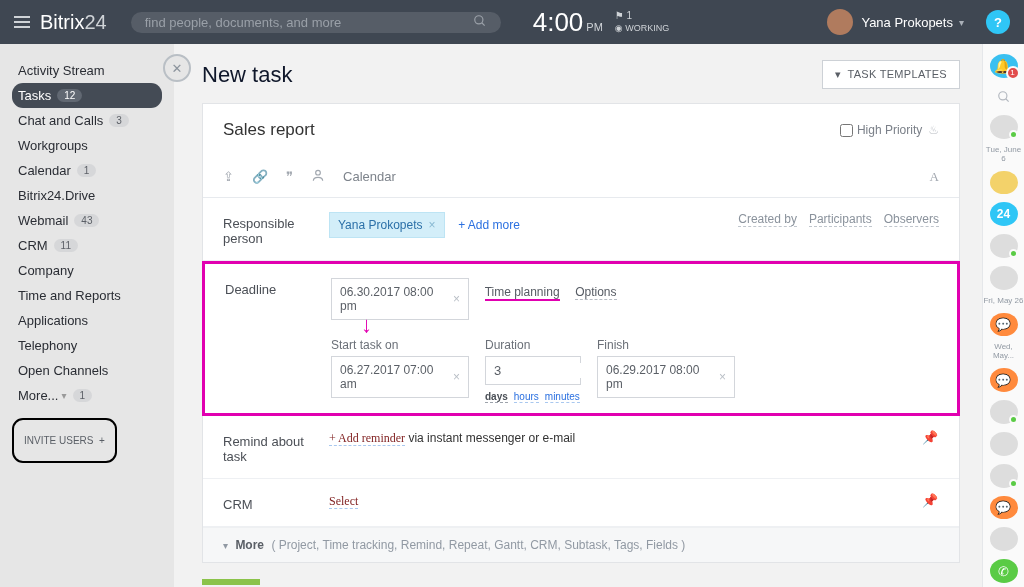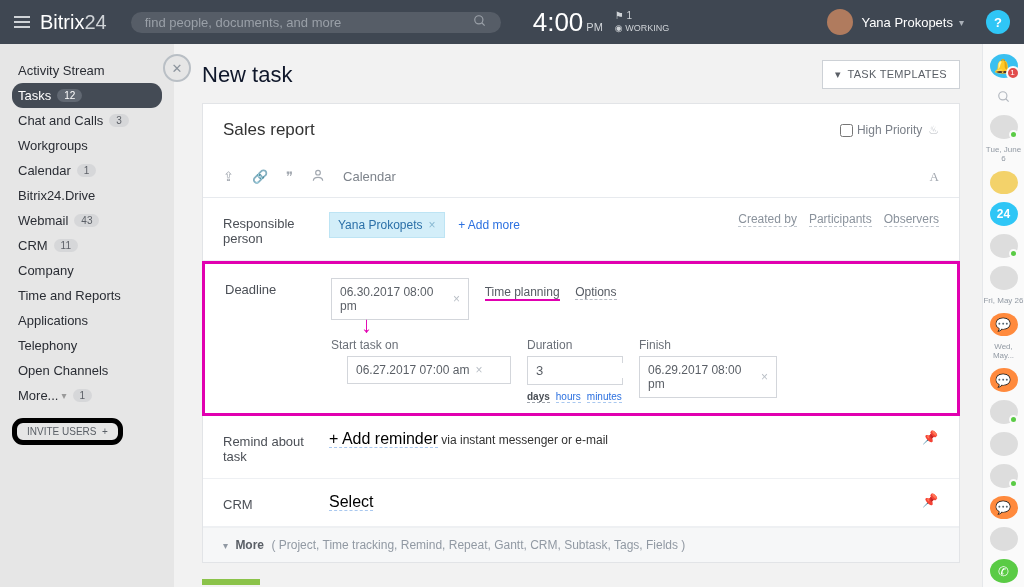--- a/index.html
+++ b/index.html
@@ -27,21 +27,21 @@
   .shell { display: flex; height: 543px; }
   .sidebar { width: 174px; background: #e6e6e6; padding: 12px 0 0 0; position: relative; }
   .sidebar .close { position: absolute; top: 10px; right: -17px; width: 28px; height: 28px; border-radius: 50%; border: 2px solid #b9bfc5; display: flex; align-items: center; justify-content: center; color: #8c949d; background: #e6e6e6; cursor: pointer; }
   .nav { list-style: none; padding: 2px 12px; }
   .nav li { padding: 5px 6px; font-size: 13px; color: #2a2d34; cursor: pointer; display: flex; align-items: center; border-radius: 11px; }
   .nav li.active { background: #444b55; color: #fff; }
   .nav li.active .badge { background: #616872; color: #fff; }
   .nav li .caret2 { margin-left: 3px; font-size: 10px; color: #999; }
   .badge { background: #d6d7d9; color: #5c6067; border-radius: 9px; font-size: 10px; padding: 1px 7px; margin-left: 6px; }
   .config { font-size: 10px; color: #7a8088; letter-spacing: .5px; padding: 14px 16px 0; }
-  .invite { margin: 8px 12px; border: 5px solid #000000; border-radius: 11px; font-size: 10px; padding: 3px 10px; color: #5a5f66; display: inline-flex; align-items: center; cursor: pointer; }
+  .invite { margin: 8px 12px; border: 2px solid #000000; border-radius: 11px; font-size: 10px; padding: 15px 10px; color: #5a5f66; display: inline-flex; align-items: center; cursor: pointer; }
   
   .main { flex: 1; background: #f2f2f2; padding: 16px 22px 0 28px; overflow: hidden; }
   .titlebar { display: flex; align-items: center; margin-bottom: 14px; }
   .titlebar h1 { font-size: 22px; font-weight: 300; color: #0f172a; }
   .tt-btn { margin-left: auto; border: 1px solid #cdd1d6; background: #fff; font-size: 11px; letter-spacing: .3px; padding: 7px 12px; color: #5a5f66; cursor: pointer; }
   .card { background: #fff; border: 1px solid #e2e4e7; }
   .card-head { display: flex; align-items: center; padding: 16px 20px 26px; font-size: 17px; font-weight: 300; }
   .hp { margin-left: auto; display: flex; align-items: center; color: #7b8089; font-size: 12px; }
   .hp input { margin-right: 4px; }
   .flame { margin-left: 6px; color: #b9bdc3; }
@@ -68,21 +68,21 @@
   .lnk { color: #565b63; font-size: 12px; border-bottom: 1px dashed #b7bcc3; cursor: pointer; margin-left: 12px; }
   .lnk.active { border-bottom: 2px solid #e100b0; }
   .arrow { color: #e100b0; font-size: 22px; margin: -2px 0 2px 30px; line-height: 14px; }
   .subcols { display: flex; gap: 16px; }
   .subcols .col { display: flex; flex-direction: column; }
   .subcols .col > .clbl { font-size: 12px; color: #6b7078; margin-bottom: 4px; }
   .units { margin-top: 6px; font-size: 10px; display: flex; gap: 6px; }
   .units span { color: #2b70e0; border-bottom: 1px dashed #a9c8ef; cursor: pointer; }
   .units span.sel { color: #4a4f56; border-bottom: 1px dashed #9da3ab; font-weight: bold; }
   .pin { float: right; color: #b9bfc6; cursor: pointer; }
-  .seltxt { color: #000000; border-bottom: 1px dashed #a9c8ef; font-size: 16px; cursor: pointer; }
+  .seltxt { color: #7f1d1d; border-bottom: 1px dashed #a9c8ef; font-size: 12px; cursor: pointer; font-family: Liberation Serif, serif; }
   .morerow { padding: 10px 20px; background: #f6f7f8; border-top: 1px solid #eef0f2; font-size: 12px; color: #9199a3; }
   .morerow .caret3 { font-size: 10px; margin-right: 4px; }
   .morerow b { color: #5a5f66; font-weight: bold; margin-right: 4px; }
   .savebar { margin-top: 10px; height: 30px; }
   .savebtn { display: inline-block; background: #8bc34a; width: 58px; height: 6px; }
   
   .rail { width: 42px; background: #fafafa; border-left: 1px solid #e5e7ea; display: flex; flex-direction: column; align-items: center; padding-top: 6px; position: relative; }
   .rail .rb { width: 28px; height: 28px; border-radius: 50%; margin: 4px 0; position: relative; }
   .rail .sic2 { color: #b4b9c0; margin: 8px 0 4px; }
   .rail .date { font-size: 8px; color: #9199a3; margin: 2px 0 4px; text-align: center; }
@@ -243,21 +243,21 @@
               <span class="lnk">Options</span>
               <div class="arrow">↓</div>
             </div>
           </div>
           <div class="row inner" style="padding-top:0;">
             <div class="lbl"></div>
             <div class="cnt">
               <div class="subcols">
                 <div class="col">
                   <span class="clbl">Start task on</span>
-                  <span class="inp" style="width:164px;margin-left:16px;">
+                  <span class="inp" style="width:138px;">
                     <span>06.27.2017 07:00 am</span>
                       <span class="x">×</span>
                   </span>
                 </div>
                 <div class="col">
                   <span class="clbl">Duration</span>
                   <span class="inp" style="width:96px;">
                     <input value="3" style="">
                   </span>
                   <div class="units">

